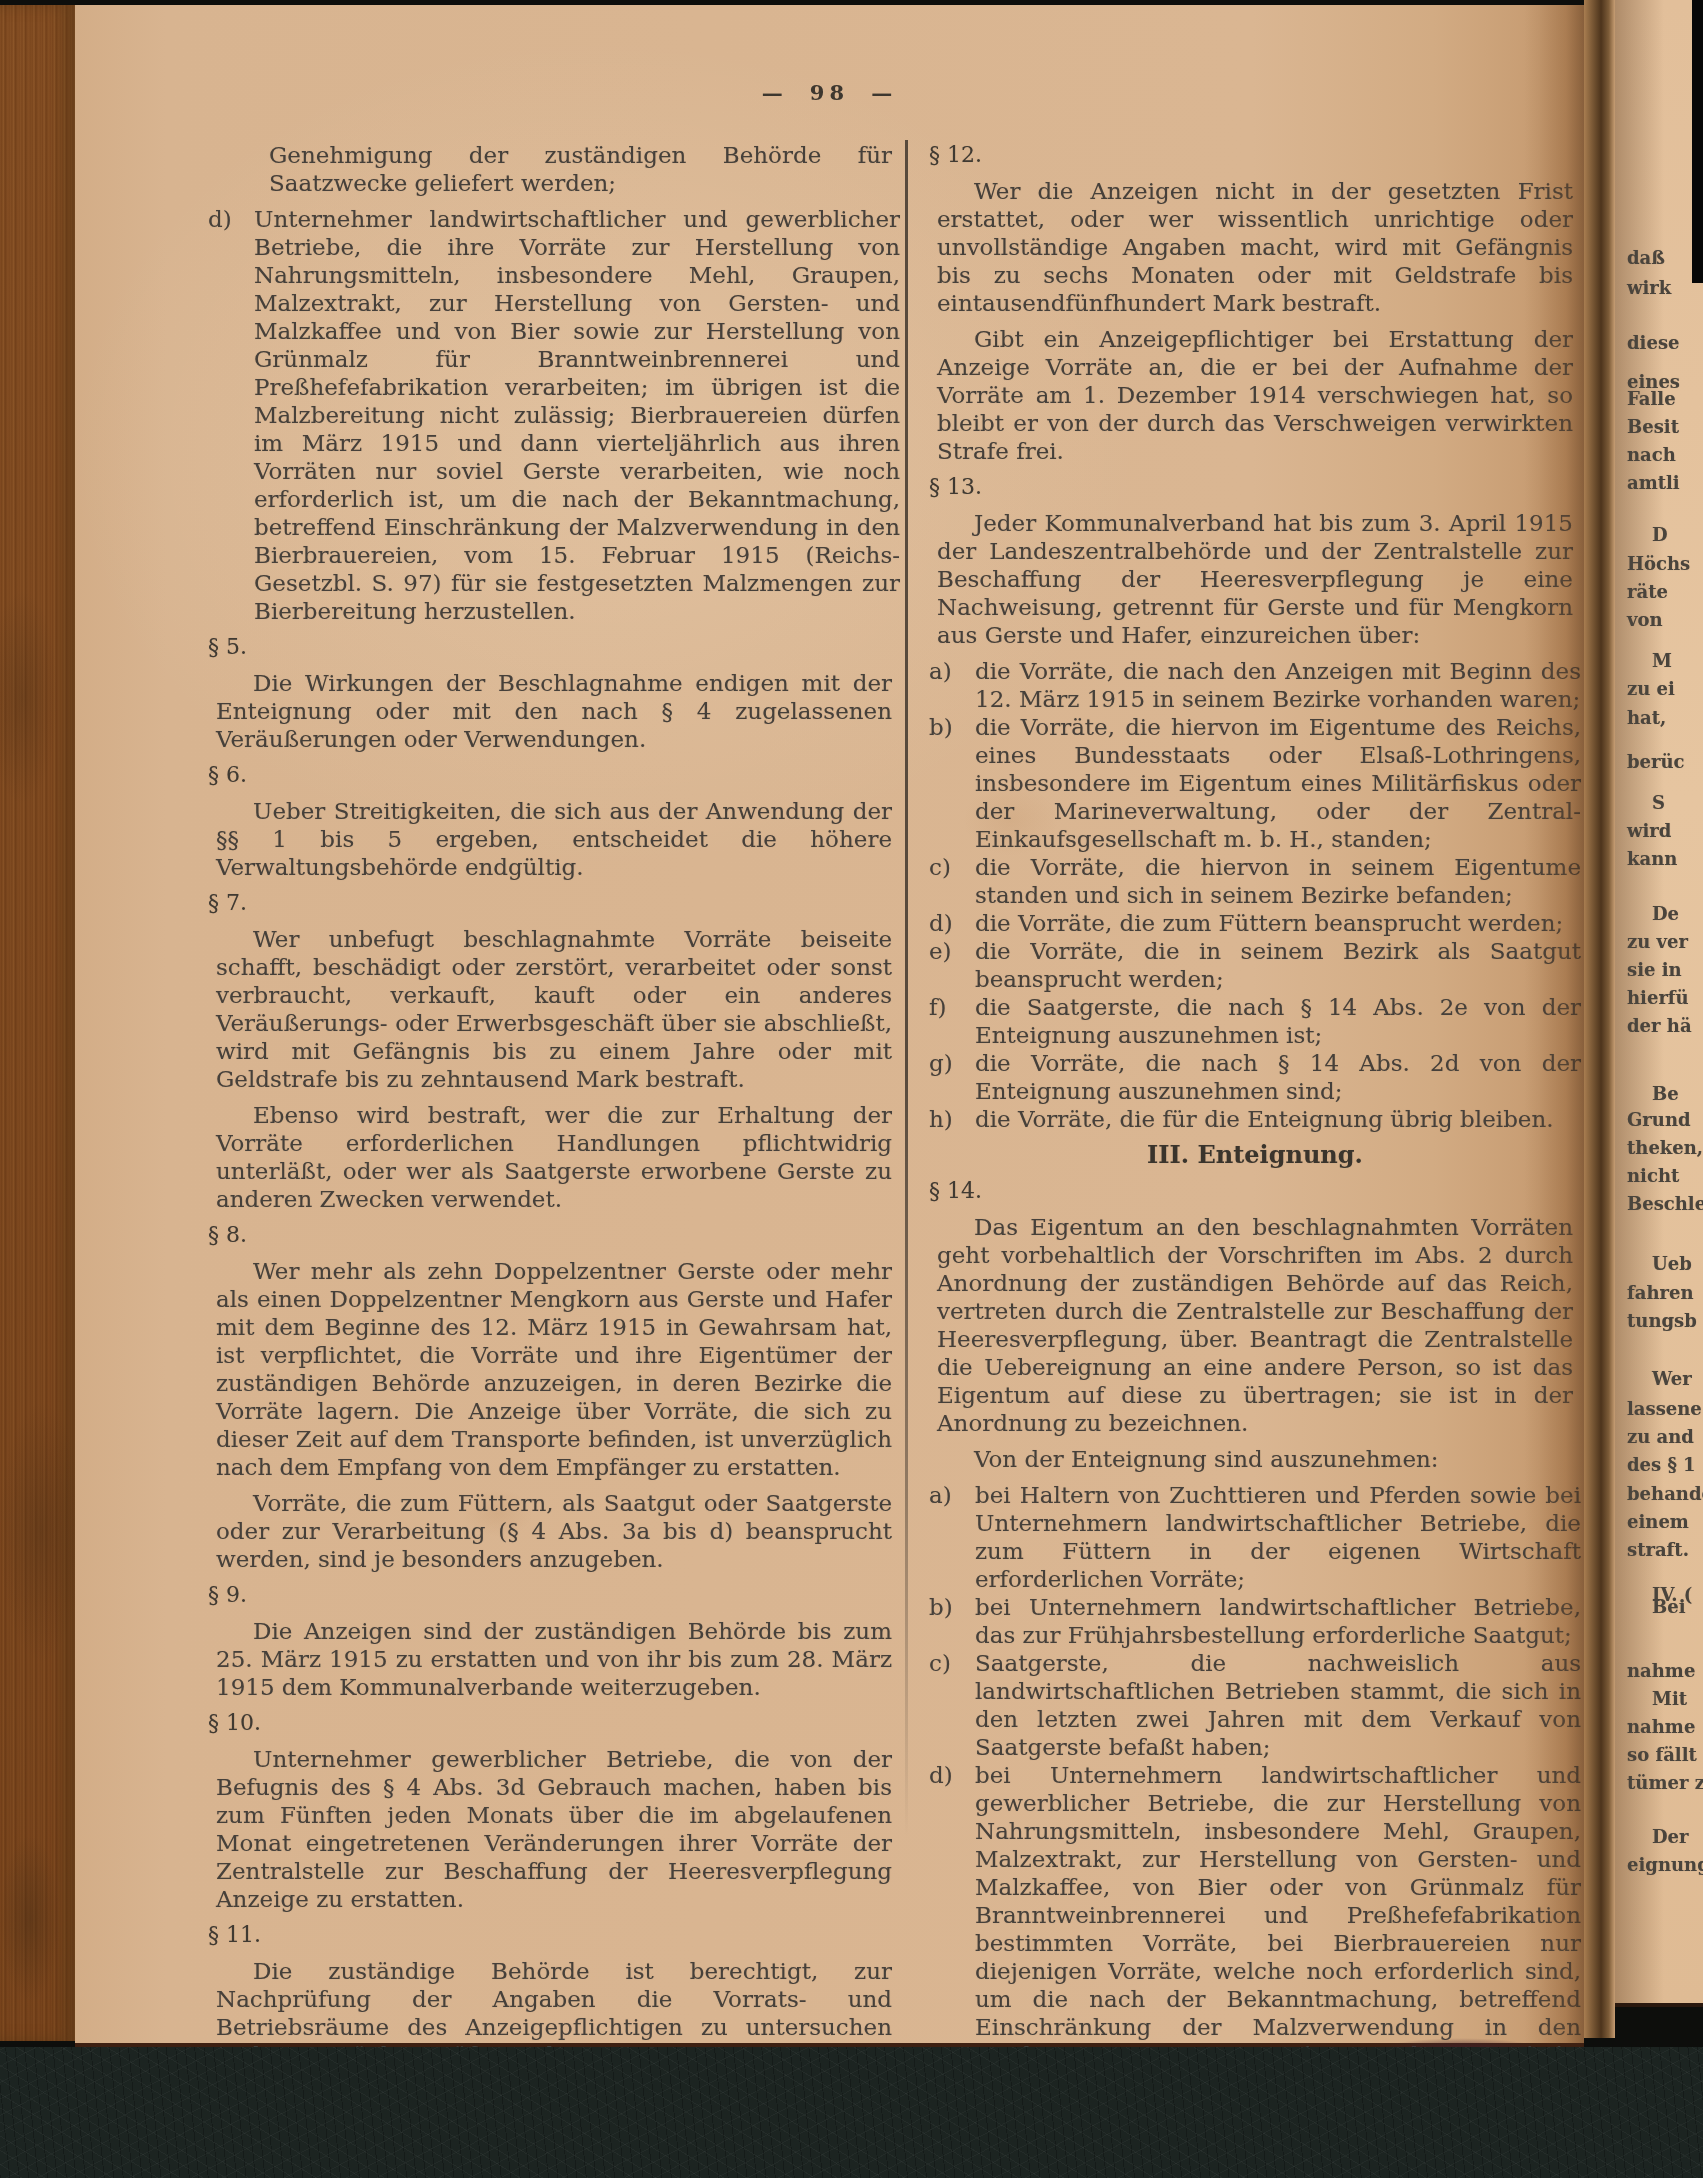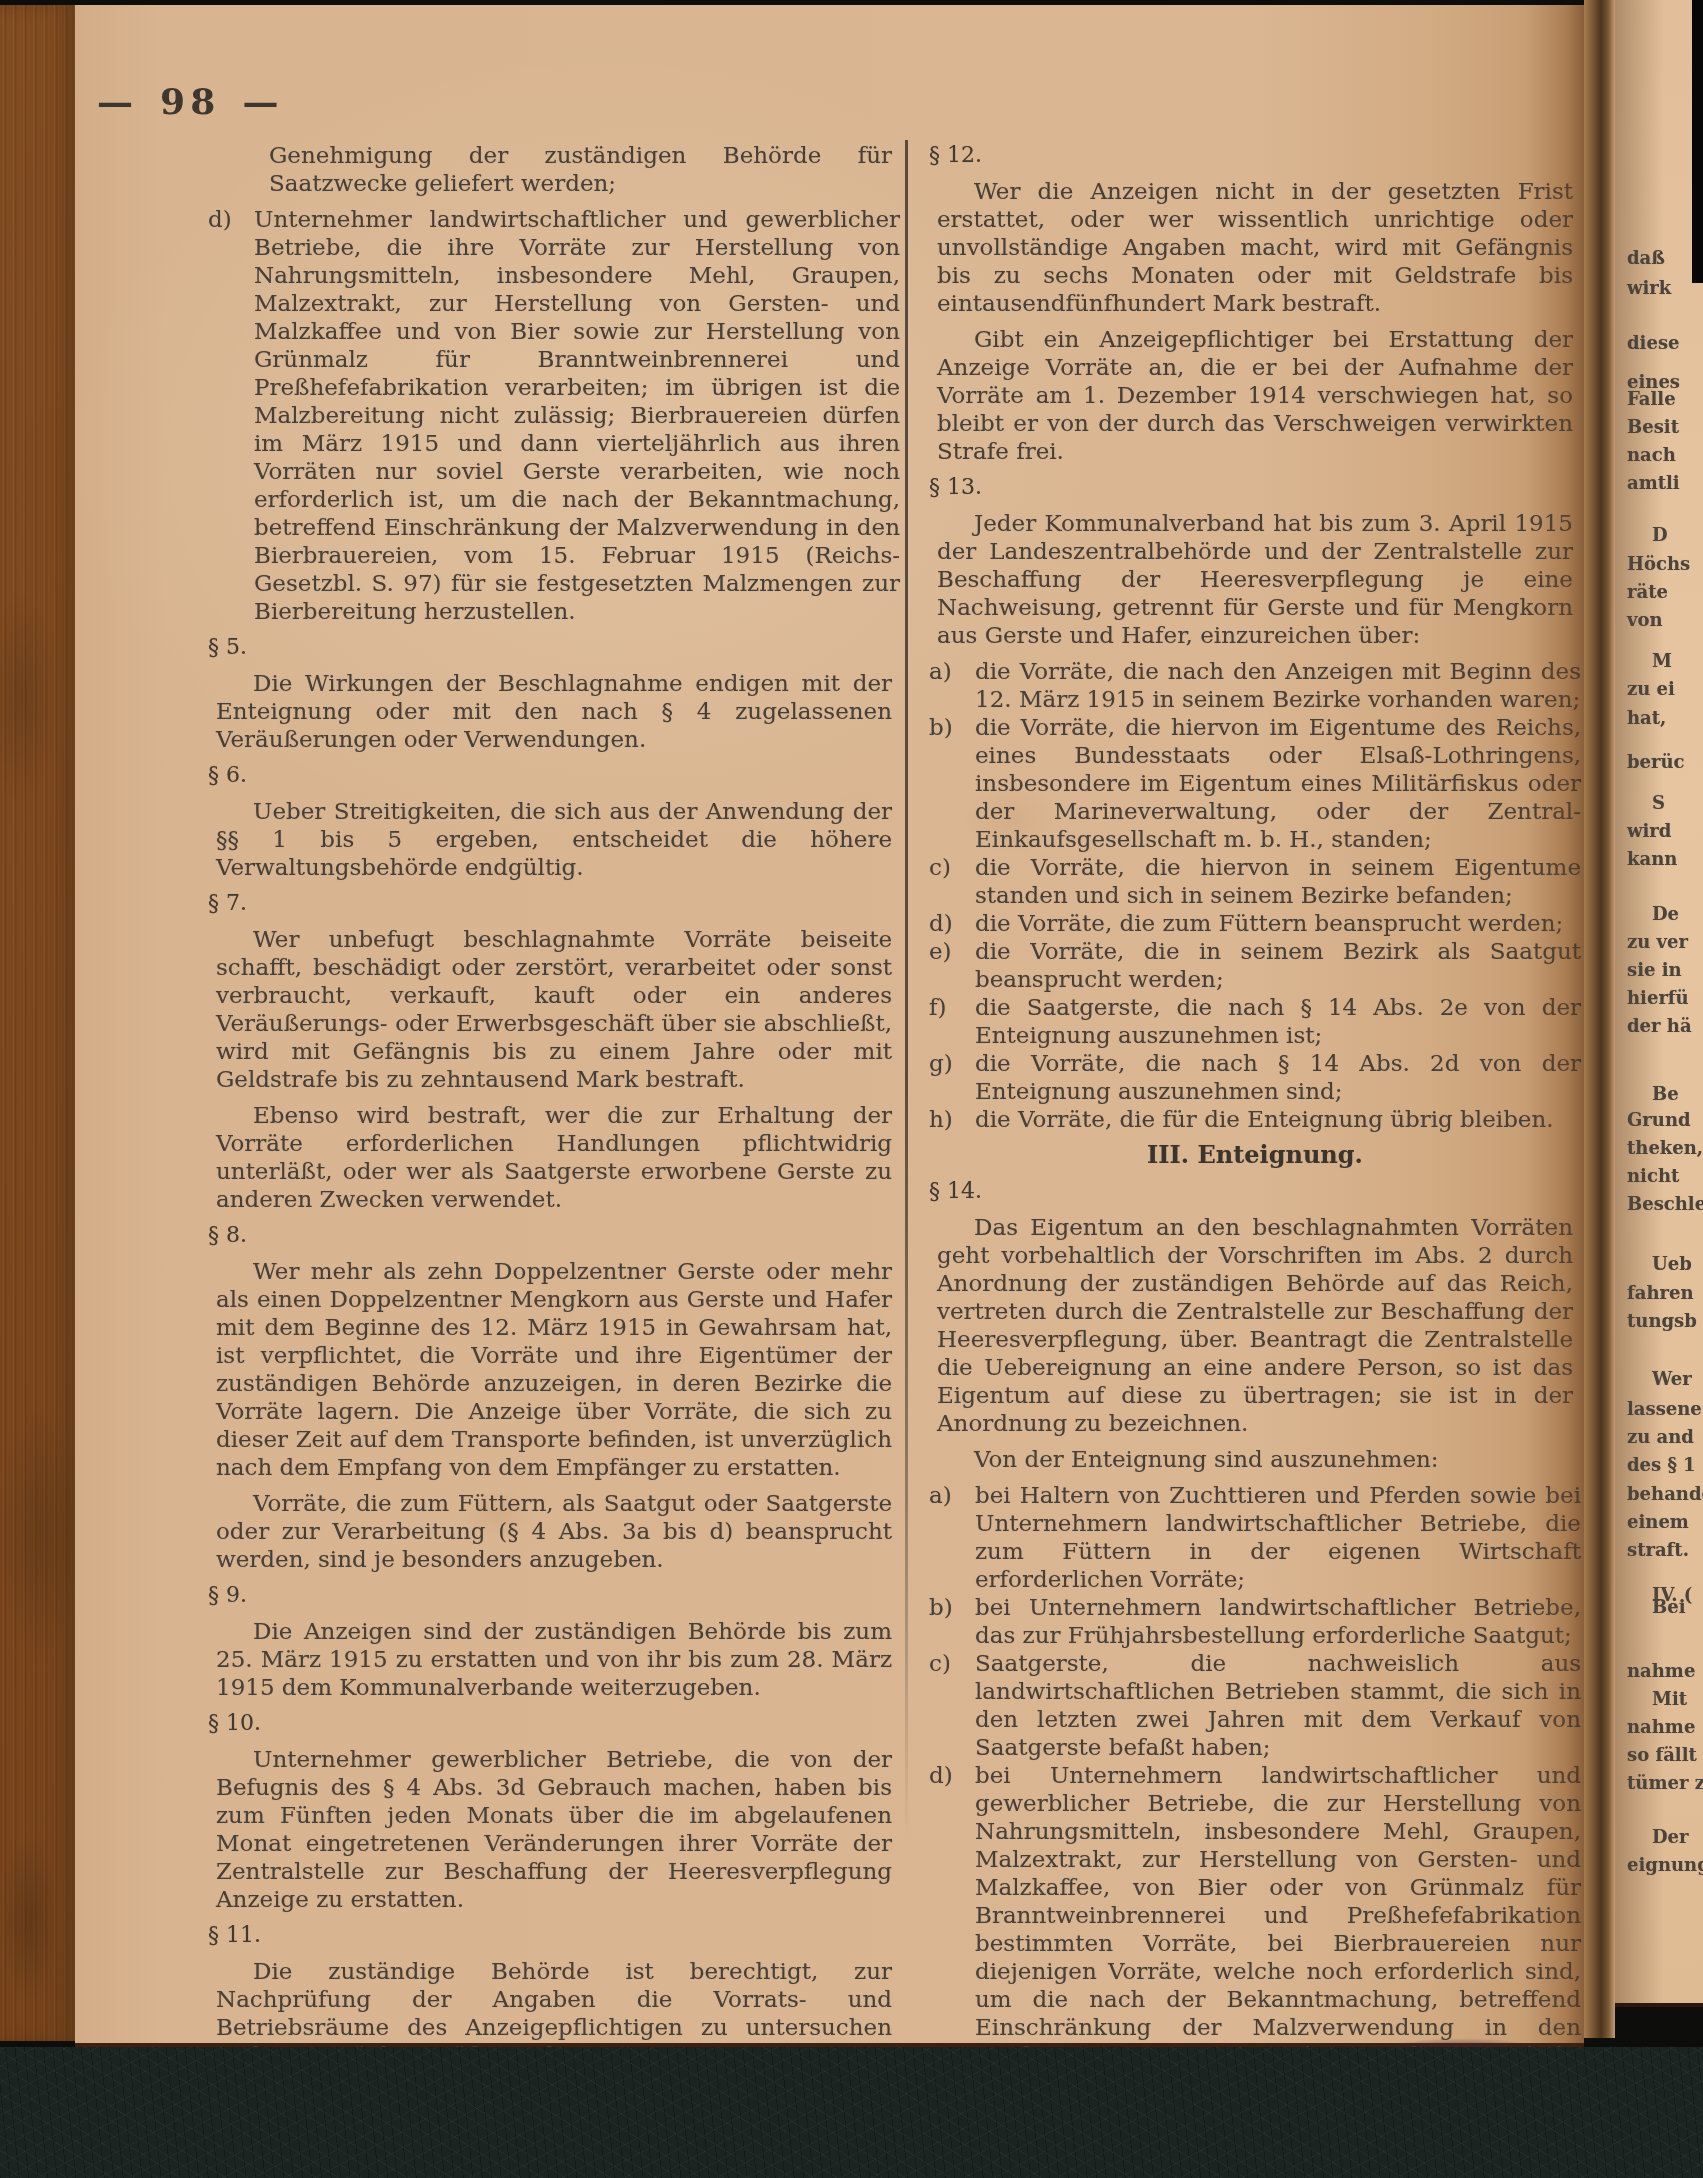--- a/index.html
+++ b/index.html
@@ -35,22 +35,22 @@
       #d7b28d;
     border-bottom:4.3px solid #3d2012;
     color:var(--ink);
   }
   .page:after{ 
     content:"";position:absolute;top:0;right:0;width:60px;height:100%;
     background:linear-gradient(90deg,rgba(0,0,0,0),rgba(120,75,35,.28) 70%,rgba(70,40,15,.42) 100%);
     pointer-events:none;
   }
   .pgnum-row{
-    position:absolute;top:75px;left:0;width:100%;text-align:left;
-    font-size:36px;letter-spacing:5.1px;color:#3d372f;font-weight:bold;
+    position:absolute;top:75px;left:0;width:100%;text-align:center;
+    font-size:21px;letter-spacing:5.1px;color:#3d372f;font-weight:bold;
   }
   .pgnum-row .dash{margin:0 22px;}
   .columns{position:absolute;top:0;left:0;width:100%;height:100%;}
   .col{
     position:absolute;top:128px;font-size:23px;line-height:28px;
     text-align:justify;color:var(--ink);
     text-shadow:0 0 0.9px rgba(70,60,50,.25);
   }
   .col-left{left:133px;width:692px;}
   .col-right{left:854px;width:652px;}

